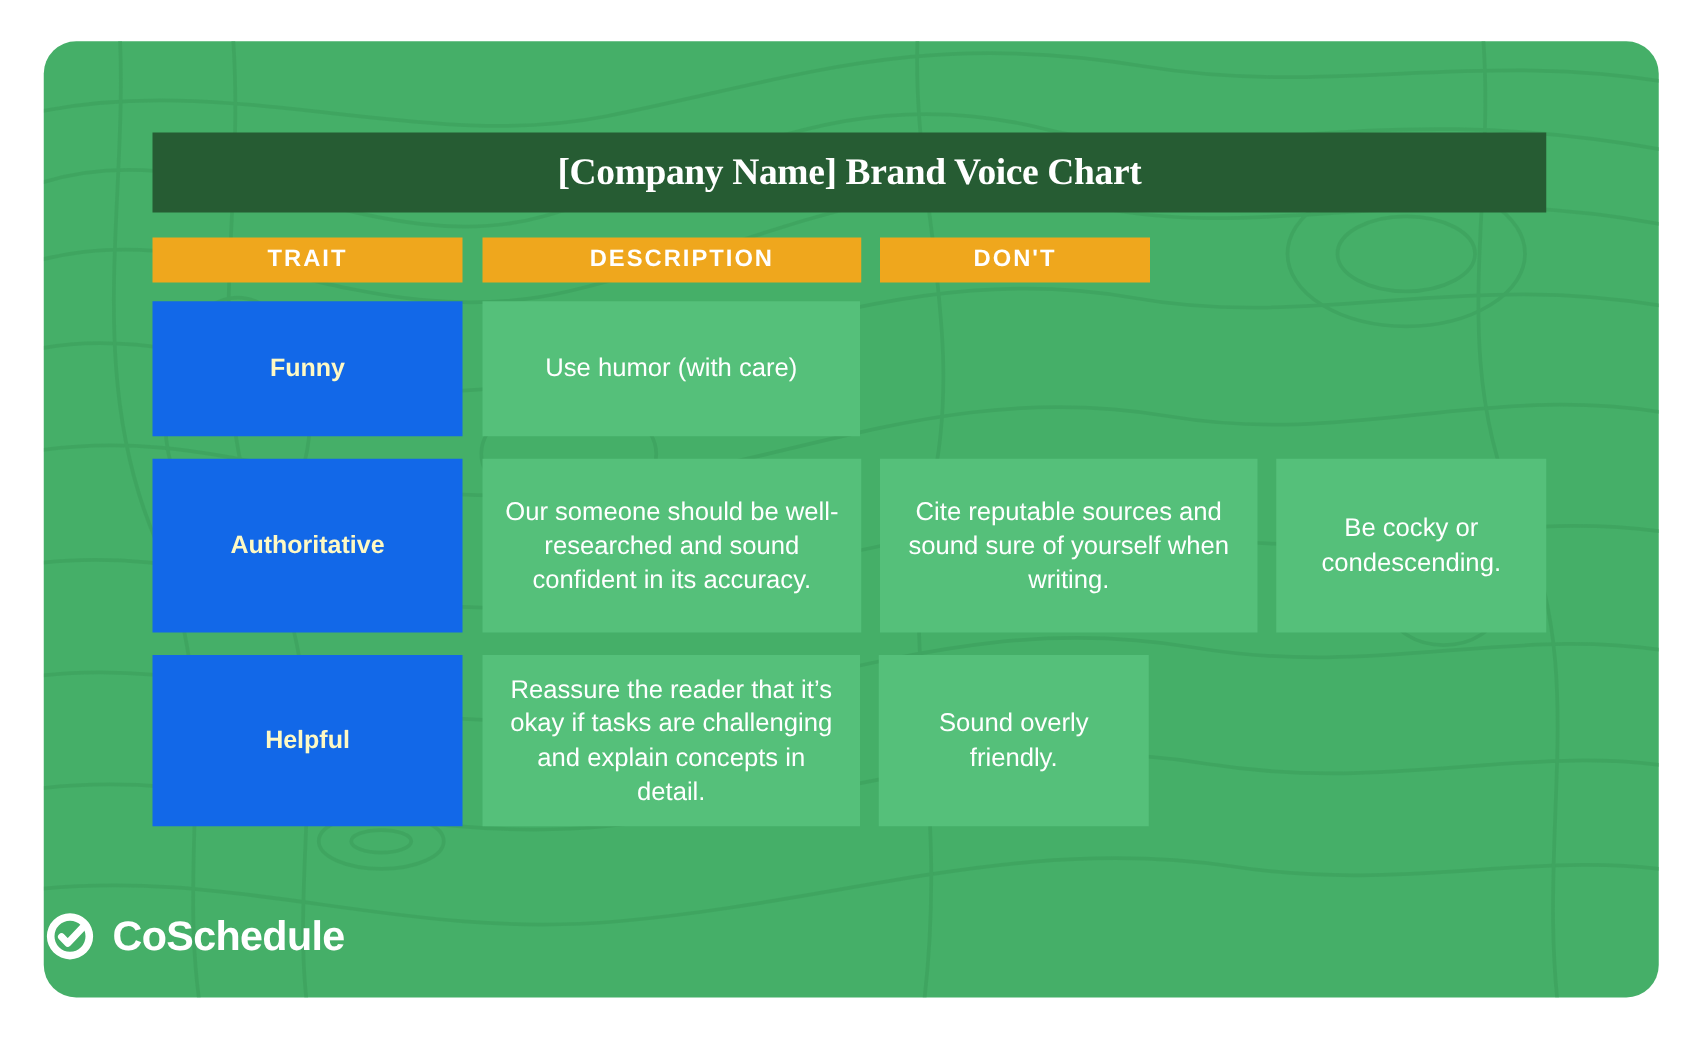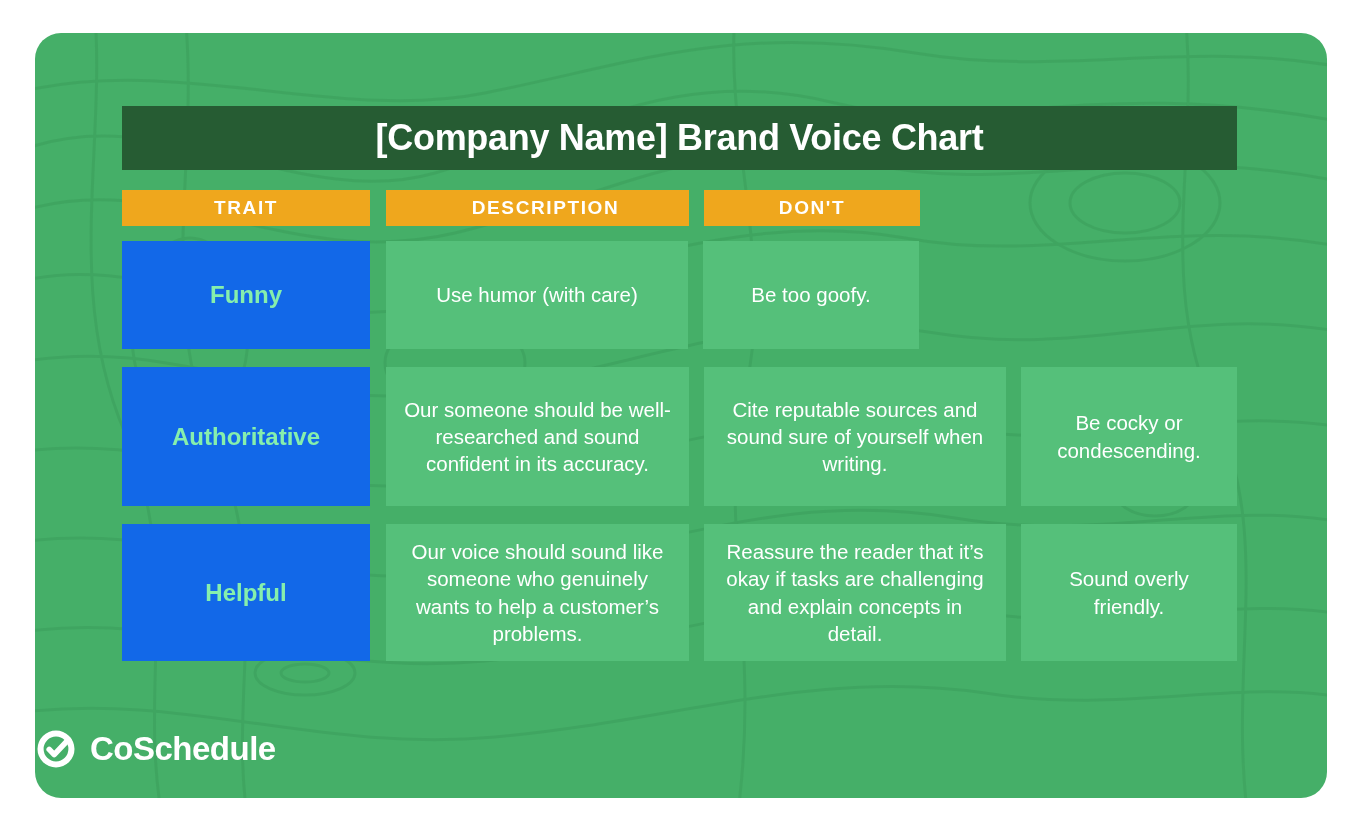--- a/index.html
+++ b/index.html
@@ -43,24 +43,25 @@
     top: 73px;
     width: 1115px;
     height: 64px;
     background: #265C33;
     display: flex;
     align-items: center;
     justify-content: center;
   }
   #title-text {
     color: #ffffff;
-    font-size: 36px;
+    font-size: 30px;
     font-weight: bold;
     letter-spacing: -0.3px;
     white-space: nowrap;
+    font-family: Liberation Serif, serif;
   }
 
   
   #table {
     position: absolute;
     left: 87px;
     top: 157px;
     width: 1211px;
   }
 
@@ -95,22 +96,22 @@
 
   
   .trait-cell {
     background: #1268E8;
     display: flex;
     align-items: center;
     justify-content: center;
     padding: 8px 10px;
   }
   .trait-cell span {
-    color: #86efac;
-    font-size: 24px;
+    color: #fef9c3;
+    font-size: 20px;
     font-weight: bold;
     text-align: center;
     line-height: 1.25;
   }
 
   .body-cell {
     background: #55C07A;
     display: flex;
     align-items: center;
     justify-content: center;
@@ -198,46 +199,40 @@
         </div>
       </div>
 
       <div class="row" id="row-0">
         <div class="trait-cell c1">
           <span>Funny</span>
         </div>
         <div class="body-cell c3">
           <span>Use humor (with care)</span>
         </div>
-        <div class="body-cell c4">
-          <span>Be too goofy.</span>
-        </div>
       </div>
 
       <div class="row" id="row-1">
         <div class="trait-cell c1">
           <span>Authoritative</span>
         </div>
         <div class="body-cell c2">
           <span>Our someone should be well-researched and sound confident in its accuracy.</span>
         </div>
         <div class="body-cell c3">
           <span>Cite reputable sources and sound sure of yourself when writing.</span>
         </div>
         <div class="body-cell c4">
           <span>Be cocky or condescending.</span>
         </div>
       </div>
 
       <div class="row" id="row-2">
         <div class="trait-cell c1">
           <span>Helpful</span>
-        </div>
-        <div class="body-cell c2">
-          <span>Our voice should sound like someone who genuinely wants to help a customer’s problems.</span>
         </div>
         <div class="body-cell c3">
           <span>Reassure the reader that it’s okay if tasks are challenging and explain concepts in detail.</span>
         </div>
         <div class="body-cell c4">
           <span>Sound overly friendly.</span>
         </div>
       </div>
 
     </div>

